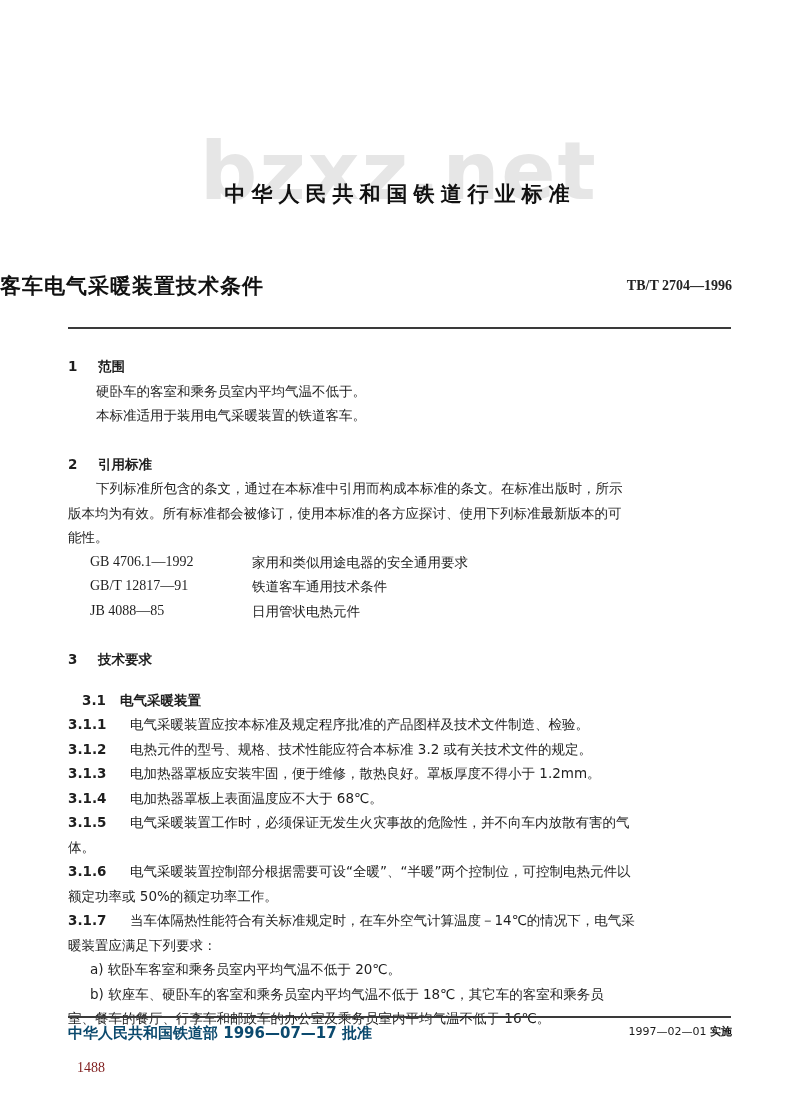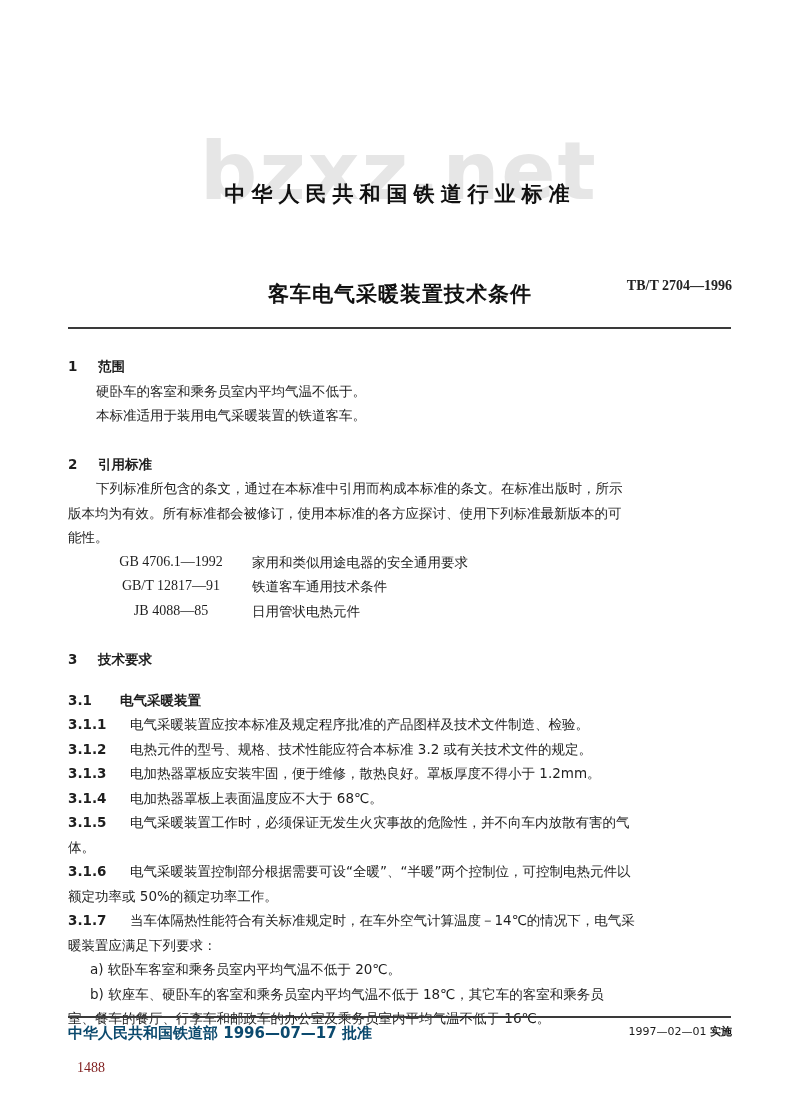--- a/index.html
+++ b/index.html
@@ -50,23 +50,23 @@
       right: 68px;
       top: 234px;
       font-family: "Liberation Serif", "DejaVu Serif", serif;
       font-size: 14px;
       font-weight: bold;
       color: #222;
       margin-top: 44px;
     }
     .doc-title {
       position: absolute;
-      left: 0; top: 280px;
+      left: 0; top: 272px;
       width: 800px;
-      text-align: center;
+      text-align: left;
       font-size: 21px;
       font-weight: bold;
       letter-spacing: 1px;
       color: #111;
     }
     .rule {
       position: absolute;
       left: 68px;
       width: 663px;
       height: 2px;
@@ -100,33 +100,33 @@
     .indent-list { padding-left: 22px; }
     .clause-num {
       display: inline-block;
       width: 62px;
       font-weight: bold;
     }
     .sub-num {
       display: inline-block;
       width: 52px;
       font-weight: bold;
+      text-align: center;
     }
     .gap { height: 8px; }
     .ref-row {
       display: flex;
       padding-left: 22px;
       height: 24.5px;
       white-space: nowrap;
     }
     .ref-code {
       width: 162px;
       font-family: "Liberation Serif", "DejaVu Serif", serif;
       font-size: 14px;
-      text-align: center;
     }
     .ref-title { }
 
     .footer-left {
       position: absolute;
       left: 68px;
       top: 1024px;
       font-size: 15px;
       font-weight: bold;
       color: #0c4a6e;

